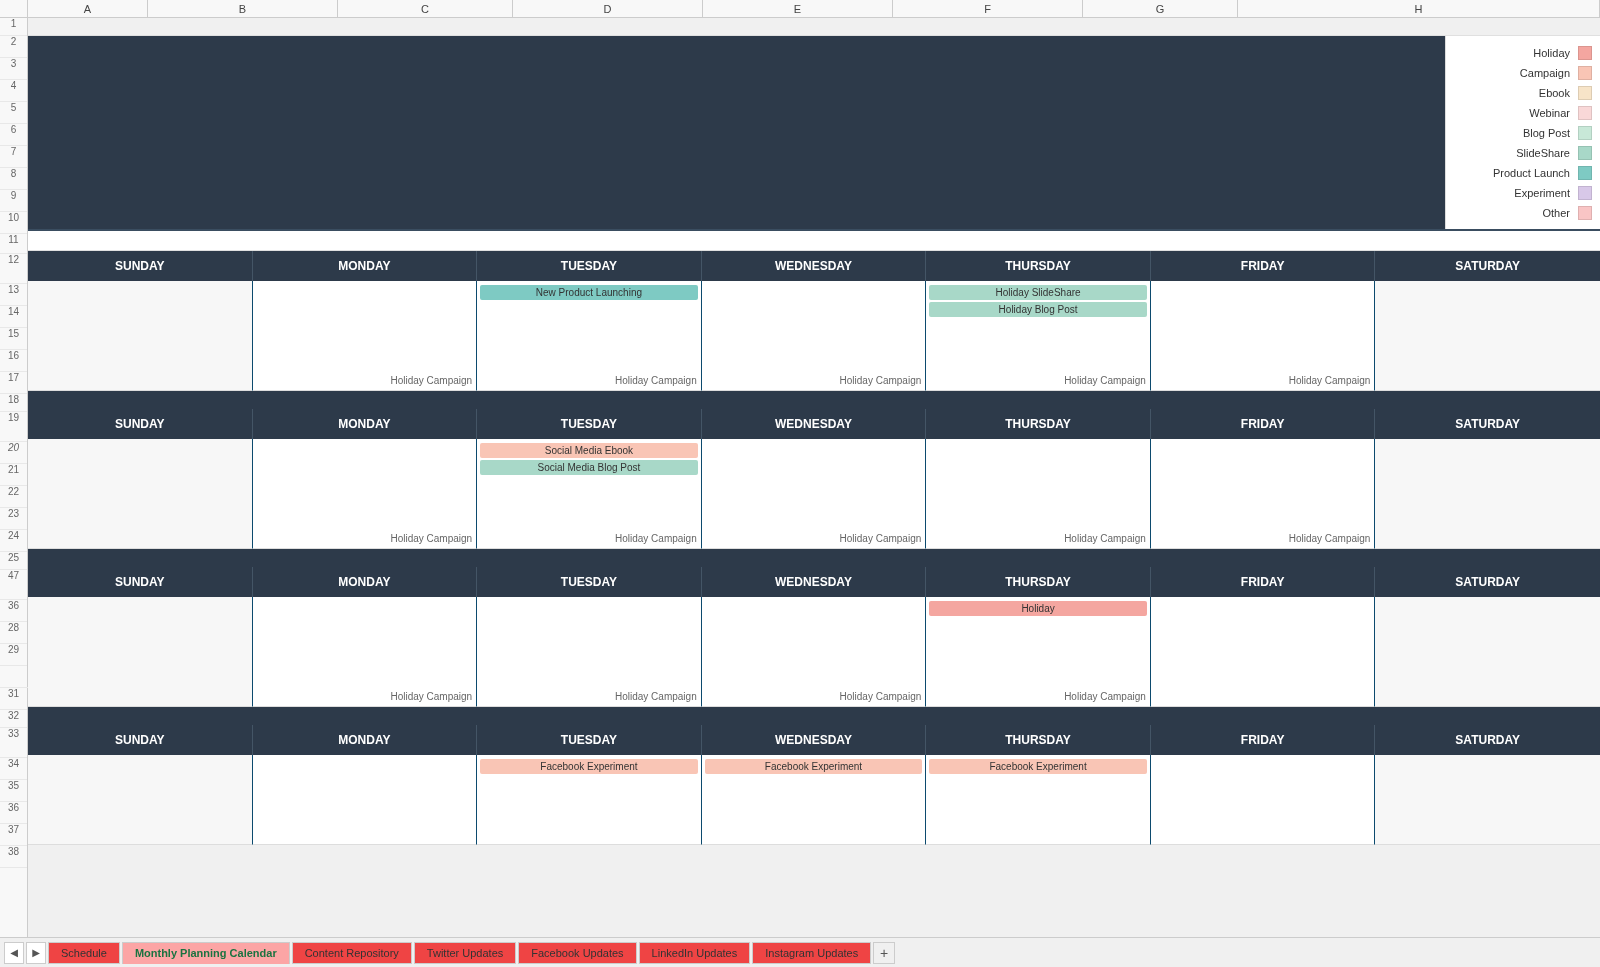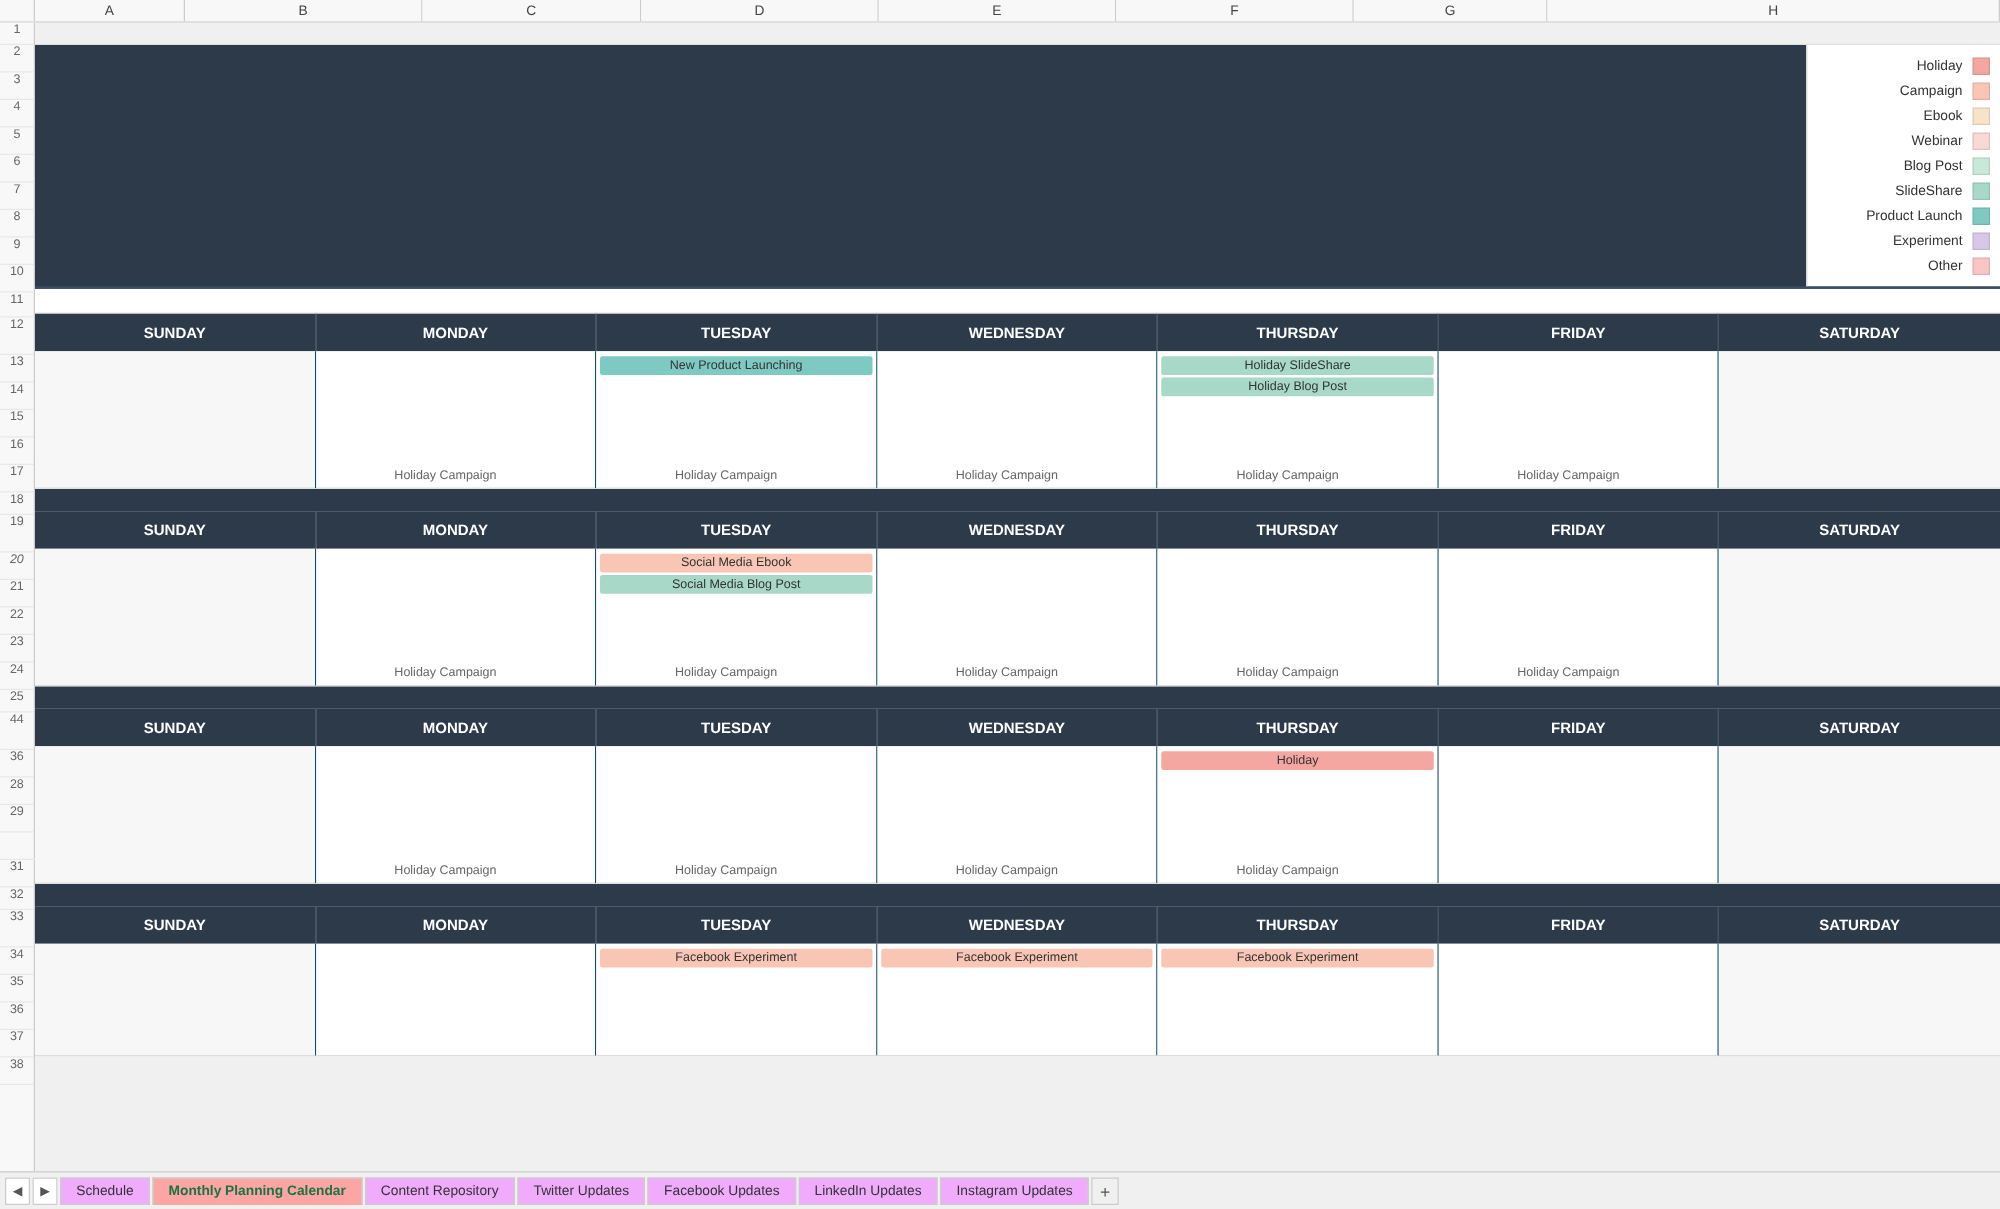--- a/index.html
+++ b/index.html
@@ -32,21 +32,21 @@
       cursor: pointer;
       font-size: 10px;
       display: flex;
       align-items: center;
       justify-content: center;
       color: #555;
     }
     .tab {
       height: 22px;
       padding: 0 12px;
-      background: #f0abfc;
+      background: #ef4444;
       border: 1px solid #ccc;
       font-size: 11px;
       cursor: pointer;
       display: flex;
       align-items: center;
       color: #333;
       white-space: nowrap;
     }
     .tab.active {
       color: #1a7340;
@@ -211,22 +211,22 @@
     .ev-ebook { background: #f9c5b5; }
     .ev-blog { background: #a8d8c8; }
     .ev-slideshare { background: #a8d8c8; }
     .ev-holiday { background: #f4a6a0; }
     .ev-experiment { background: #f9c5b5; }
 
     .bottom-label {
       position: absolute;
       bottom: 4px;
       left: 0;
-      right: 16px;
-      text-align: center;
+      right: 4px;
+      text-align: right;
       font-size: 10px;
       color: #666;
     }
 
     .sep-row {
       height: 18px;
       background: #2d3a4a;
       flex-shrink: 0;
     }
   </style>
@@ -268,21 +268,21 @@
       <div class="rn" style="height:22px;">16</div>
       <div class="rn" style="height:22px;">17</div>
       <div class="rn" style="height:18px;">18</div>
       <div class="rn" style="height:30px;">19</div>
       <div class="rn" style="height:22px;font-style:italic;">20</div>
       <div class="rn" style="height:22px;">21</div>
       <div class="rn" style="height:22px;">22</div>
       <div class="rn" style="height:22px;">23</div>
       <div class="rn" style="height:22px;">24</div>
       <div class="rn" style="height:18px;">25</div>
-      <div class="rn" style="height:30px;">44</div>
+      <div class="rn" style="height:30px;">47</div>
       <div class="rn" style="height:22px;">36</div>
       <div class="rn" style="height:22px;">28</div>
       <div class="rn" style="height:22px;">29</div>
       <div class="rn" style="height:22px;padding-left:36px;">30</div>
       <div class="rn" style="height:22px;">31</div>
       <div class="rn" style="height:18px;">32</div>
       <div class="rn" style="height:30px;">33</div>
       <div class="rn" style="height:22px;">34</div>
       <div class="rn" style="height:22px;">35</div>
       <div class="rn" style="height:22px;">36</div>

